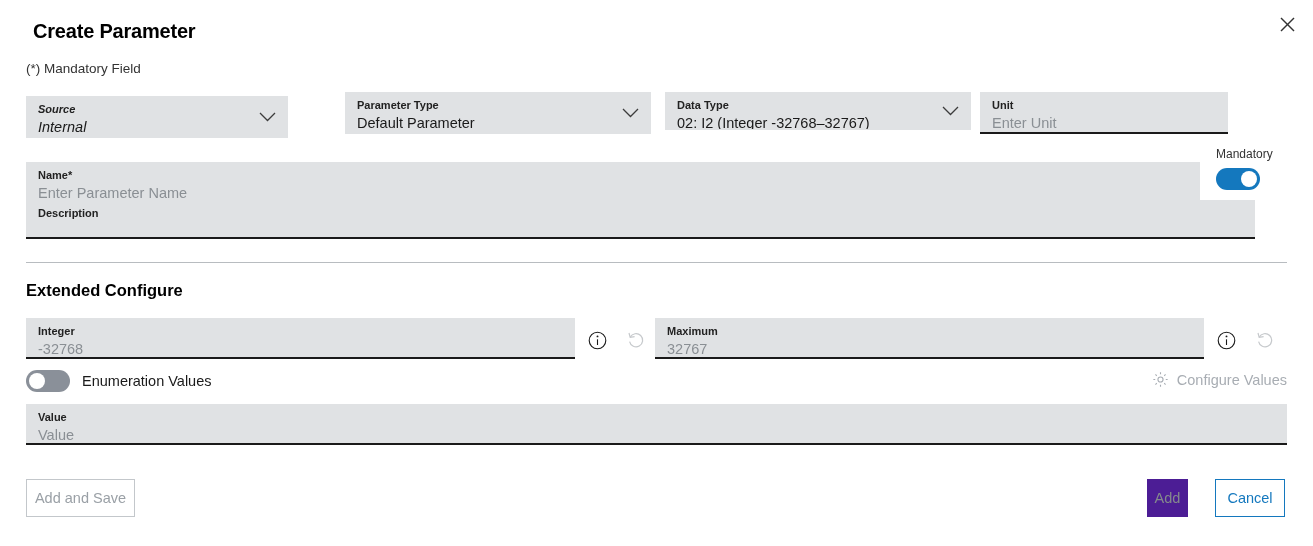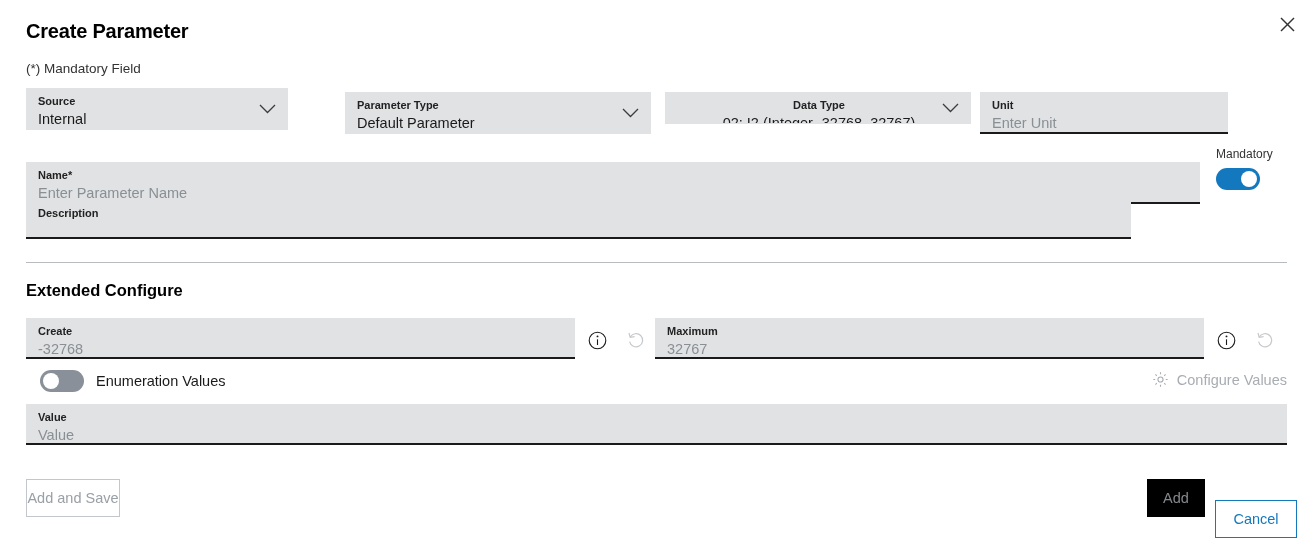--- a/index.html
+++ b/index.html
@@ -15,21 +15,21 @@
     position: relative;
     width: 1313px;
     height: 546px;
     background: #ffffff;
     padding: 0;
   }
 
   
   .title {
     position: absolute;
-    left: 26px;
+    left: 33px;
     top: 20px;
     font-size: 20px;
     font-weight: bold;
     letter-spacing: -0.2px;
     color: #000000;
   }
   .close-btn {
     position: absolute;
     right: 8px;
     top: 6px;
@@ -81,28 +81,28 @@
     position: absolute;
     right: 12px;
     top: 50%;
     transform: translateY(-50%);
     color: #3c3c3c;
     pointer-events: none;
   }
   .chev svg { display: block; }
 
   
-  #f-source     { left: 26px;  top: 88px;  width: 262px; height: 42px; }
+  #f-source     { left: 26px;  top: 96px;  width: 262px; height: 42px; font-style: italic; }
   #f-ptype      { left: 345px; top: 92px;  width: 306px; height: 42px; }
-  #f-dtype      { left: 665px; top: 92px;  width: 306px; height: 32px; text-align: center; }
+  #f-dtype      { left: 665px; top: 92px;  width: 306px; height: 38px; }
   #f-unit       { left: 980px; top: 92px;  width: 248px; height: 42px; }
 
   
   #f-name       { left: 26px;  top: 146px; width: 1174px; height: 42px; margin-top: 16px; }
-  #f-desc       { left: 26px;  top: 200px; width: 1105px; height: 39px; }
+  #f-desc       { left: 26px;  top: 200px; width: 1229px; height: 39px; }
 
   .mandatory-wrap {
     position: absolute;
     left: 1216px;
     top: 147px;
     width: 90px;
   }
   .mandatory-wrap .m-label {
     font-size: 12px;
     color: #333333;
@@ -165,21 +165,21 @@
   .icon-btn.info { color: #1a1a1a; }
   .icon-btn.reset { color: #c6c9cc; cursor: default; }
   #ic-min-info  { left: 584px; top: 327px; }
   #ic-min-reset { left: 623px; top: 327px; }
   #ic-max-info  { left: 1213px; top: 327px; }
   #ic-max-reset { left: 1252px; top: 327px; }
 
   
   .enum-row {
     position: absolute;
-    left: 40px;
+    left: 26px;
     top: 370px;
     display: flex;
     align-items: center;
   }
   .enum-row .toggle { margin-top: 0; }
   .enum-row .e-label {
     margin-left: 12px;
     font-size: 14.5px;
     color: #1a1a1a;
   }
@@ -207,38 +207,38 @@
     display: flex;
     align-items: center;
     justify-content: center;
     font-size: 14.5px;
     cursor: pointer;
     background: #ffffff;
   }
   #btn-add-save {
     left: 26px;
     top: 479px;
-    width: 94px;
+    width: 109px;
     border: 1px solid #c3c7cb;
     color: #9aa0a6;
     cursor: default;
   }
   #btn-add {
     left: 1147px;
     top: 479px;
-    width: 58px;
+    width: 41px;
     border: none;
-    background: #000000;
+    background: #4c1d95;
     color: #85898d;
     cursor: default;
   }
   #btn-cancel {
     left: 1215px;
-    top: 500px;
-    width: 82px;
+    top: 479px;
+    width: 70px;
     border: 1px solid #1478be;
     color: #1478be;
   }
 </style>
 </head>
 <body>
 
 <div class="dialog">
 
   <div class="title">Create Parameter</div>
@@ -303,21 +303,21 @@
 
   <div class="field underline" id="f-desc">
     <div class="f-label">Description</div>
   </div>
 
   <div class="divider"></div>
 
   <div class="section-title">Extended Configure</div>
 
   <div class="field underline" id="f-min">
-    <div class="f-label">Create</div>
+    <div class="f-label">Integer</div>
     <div class="f-value placeholder">-32768</div>
   </div>
 
   <div class="icon-btn info" id="ic-min-info">
     <span>
       <svg width="19" height="19" viewBox="0 0 19 19" fill="none" stroke="currentColor" stroke-width="1.1">
         <circle cx="9.5" cy="9.5" r="8.3"></circle>
         <line x1="9.5" y1="8.3" x2="9.5" y2="14"></line>
         <circle cx="9.5" cy="5.4" r="0.95" fill="currentColor" stroke="none"></circle>
       </svg>

